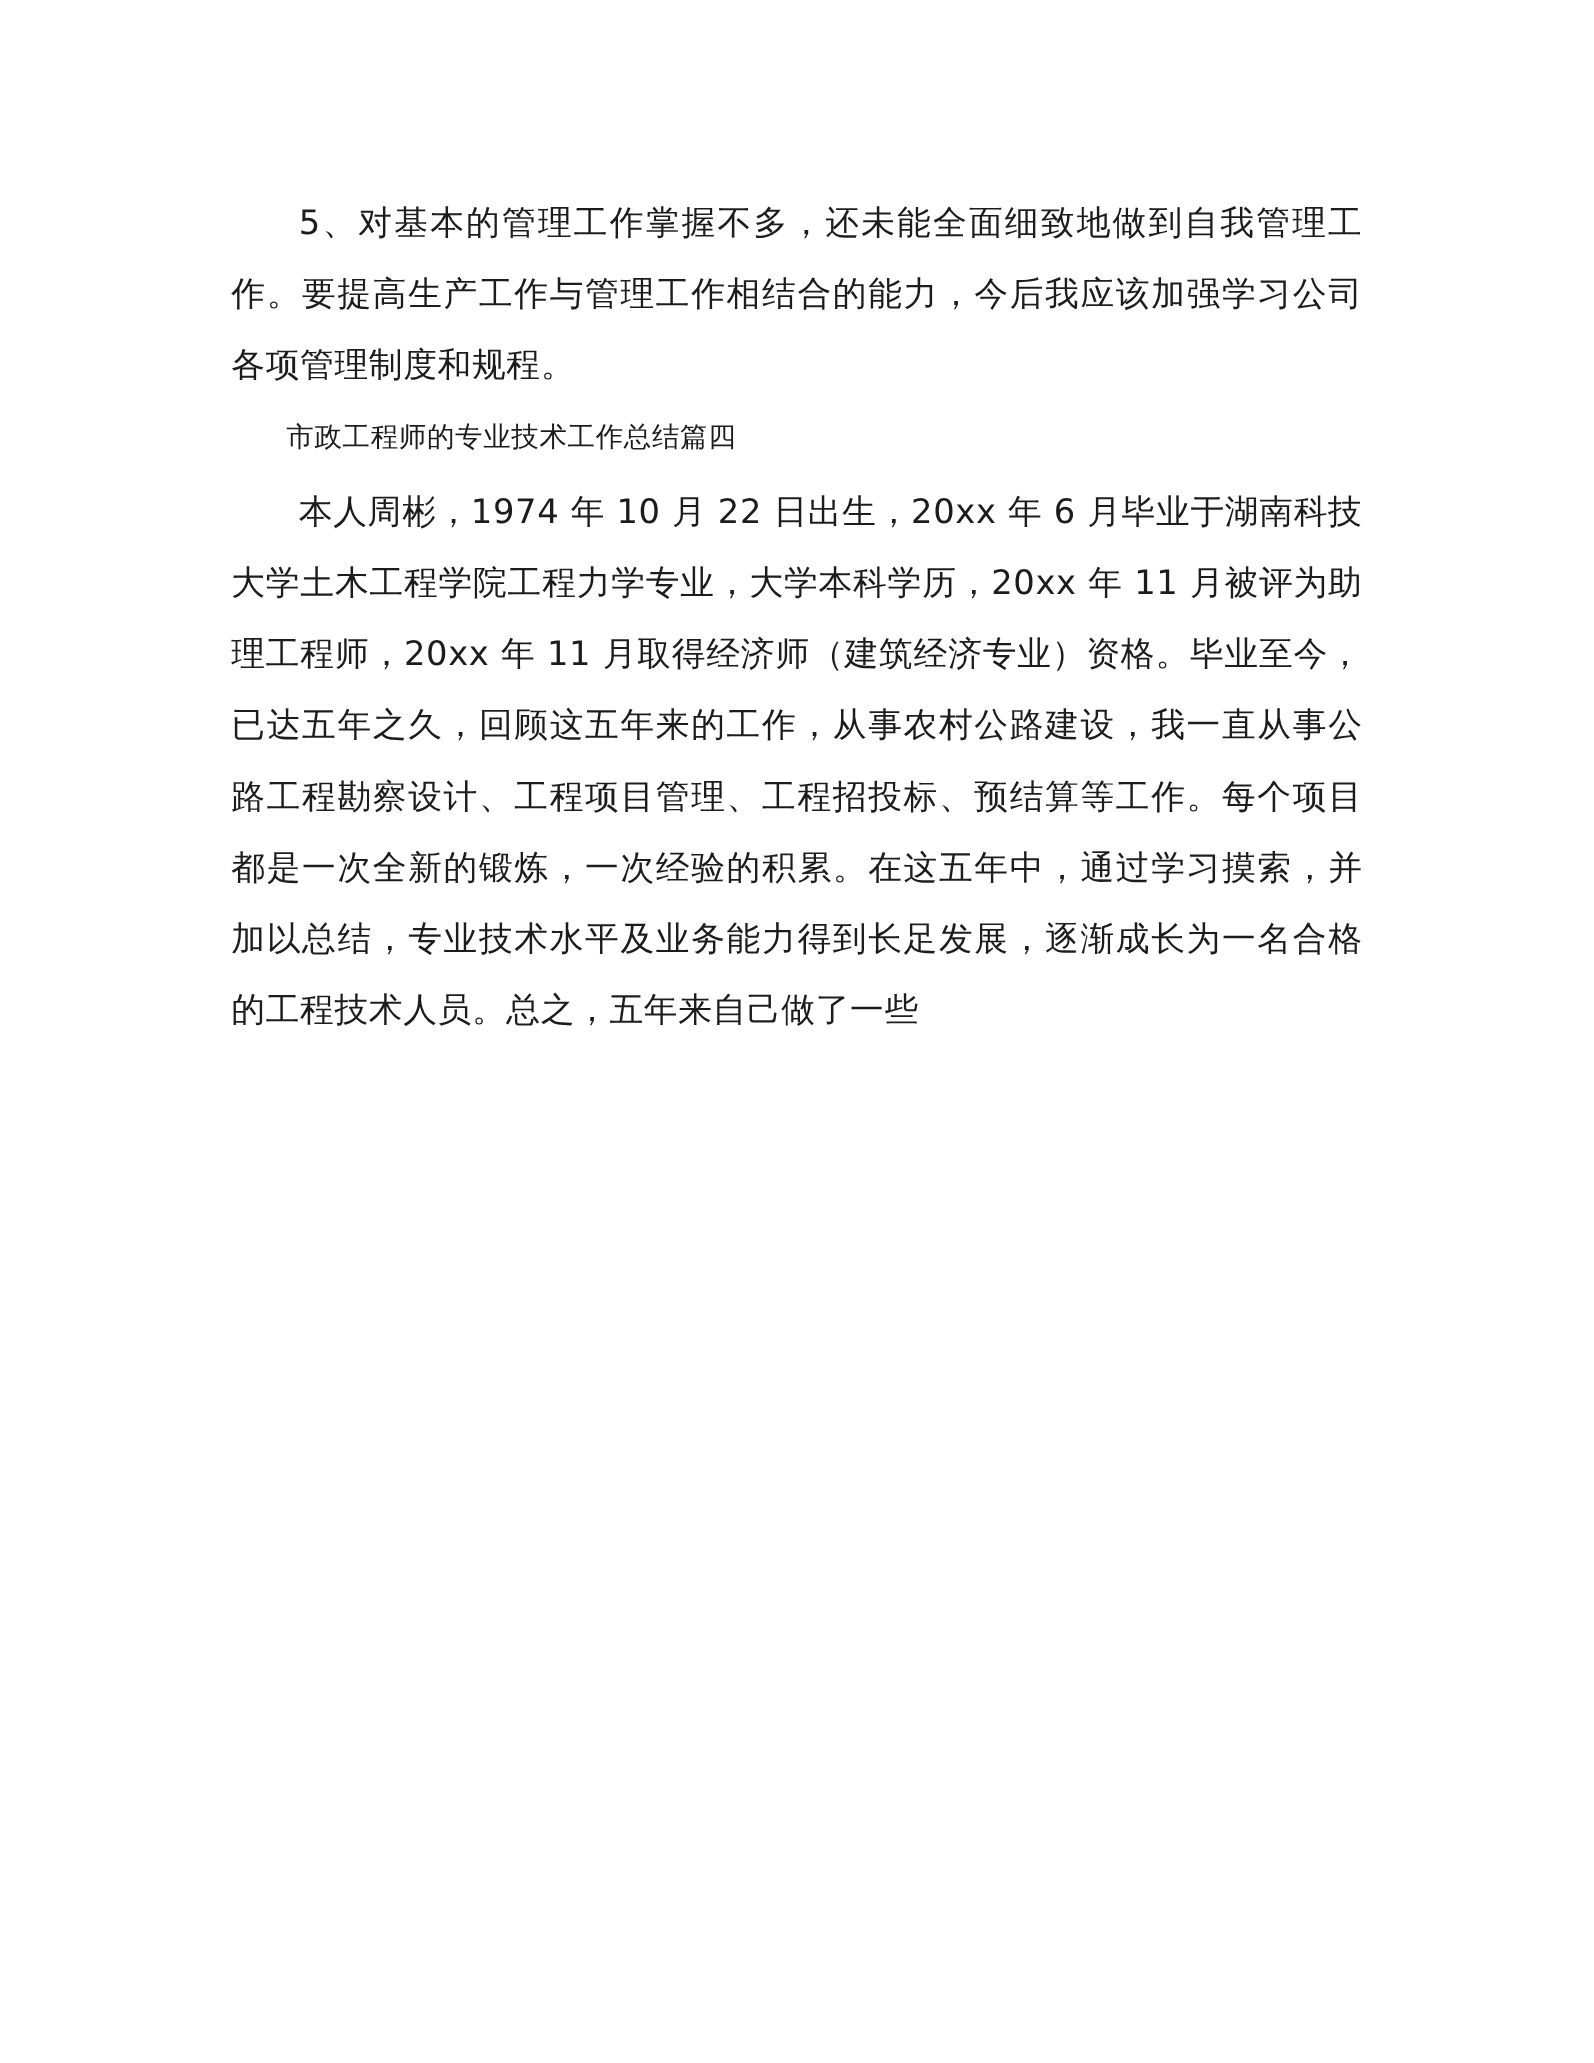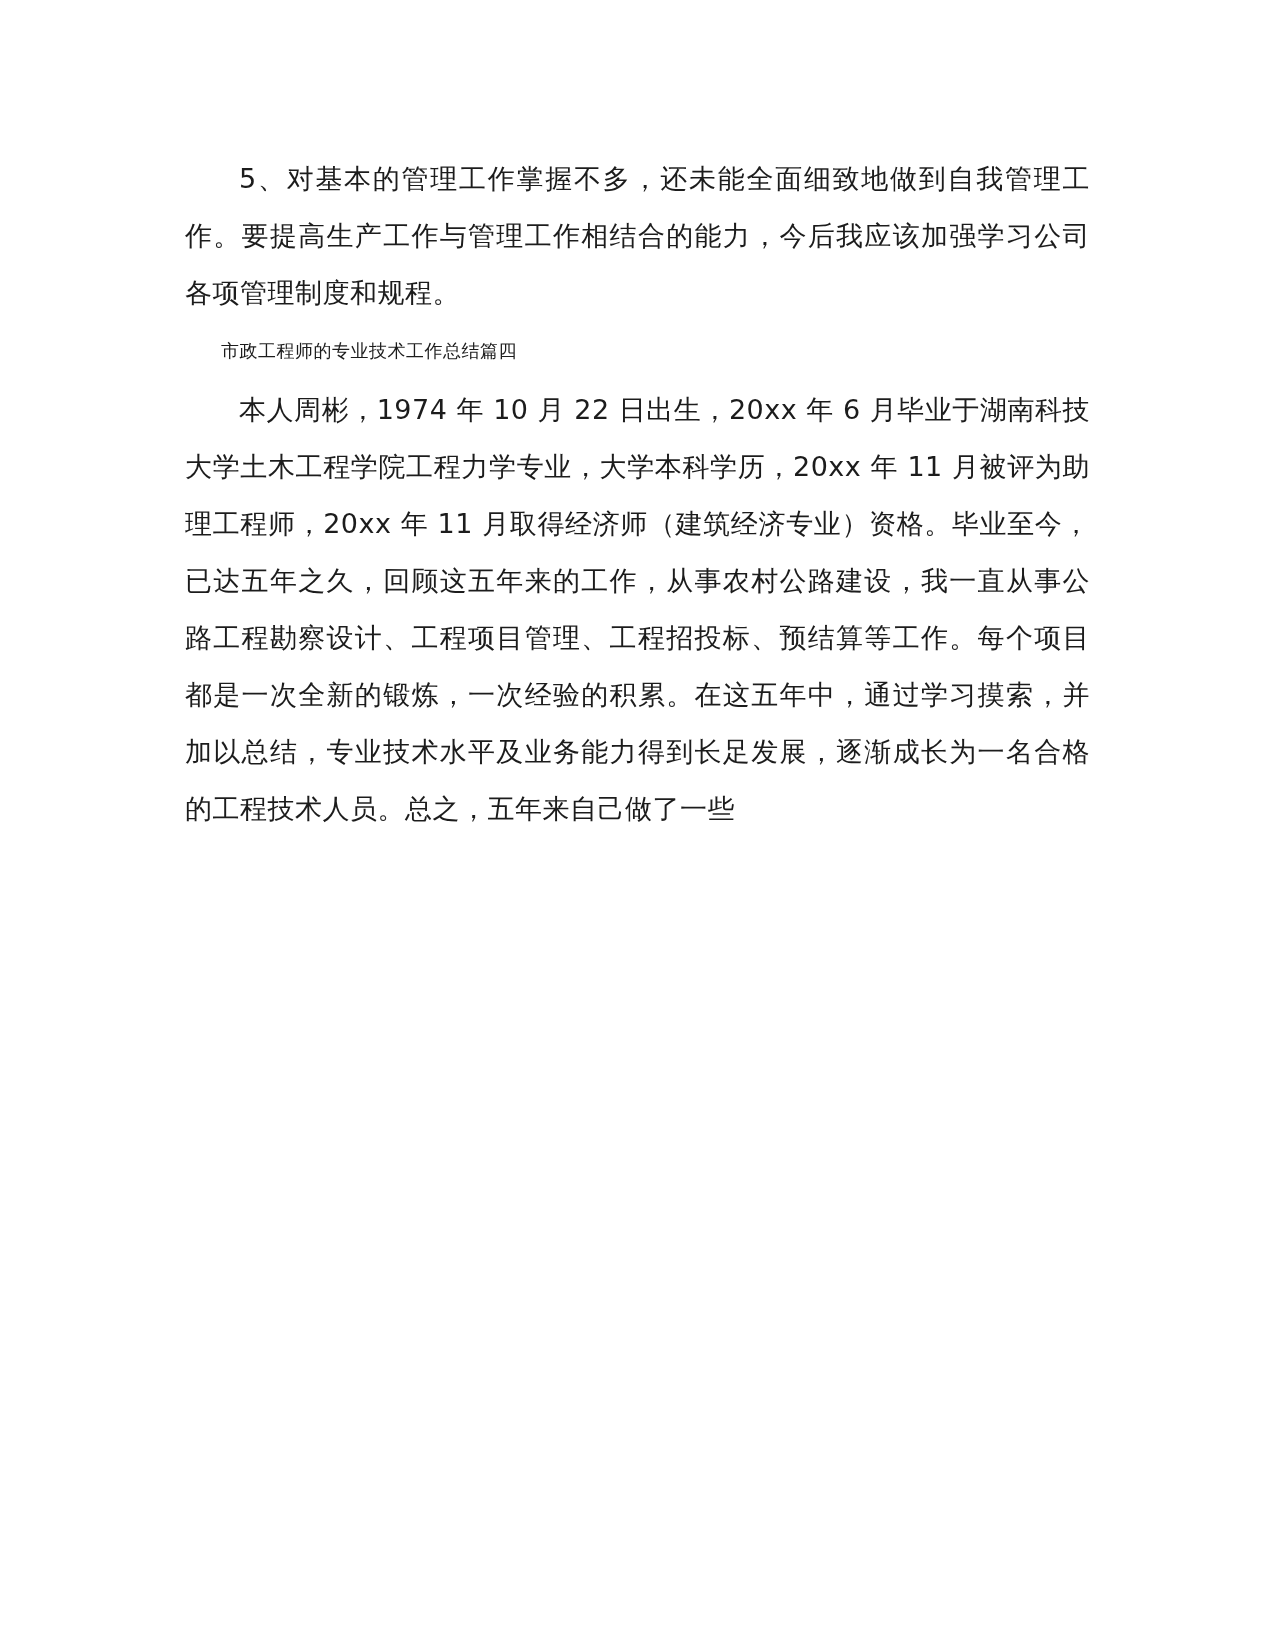--- a/index.html
+++ b/index.html
@@ -29,21 +29,21 @@
     text-justify: inter-ideograph;
     color: #1c1c1c;
   }
   p {
     margin: 0 0 0 0;
     text-indent: 2em;
     font-weight: 400;
   }
   .section-heading {
     text-indent: 2em;
-    font-size: 18px;
+    font-size: 22px;
     line-height: 60px;
     font-weight: 500;
     color: #1c1c1c;
   }
 </style>
 </head>
 <body>
 
 <div class="page">
   <div class="doc-body">

